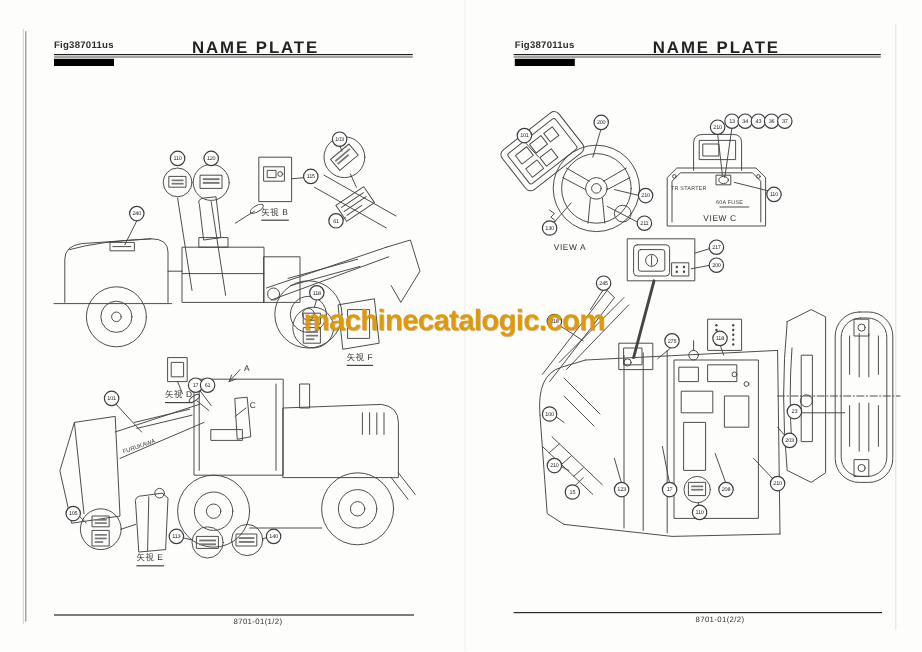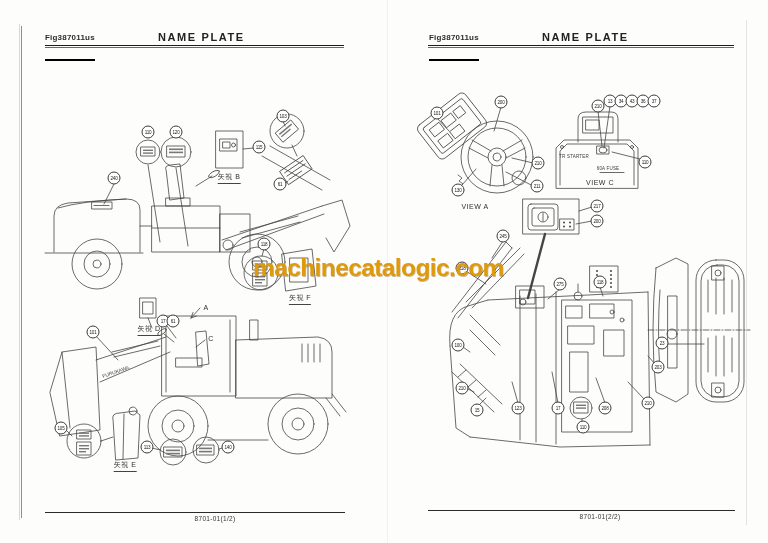--- a/index.html
+++ b/index.html
@@ -3,25 +3,25 @@
 <meta charset="utf-8">
 <style>
   html,body { margin:0; padding:0; background:#ffffff; }
   #canvas {
     position:relative; width:768px; height:543px; overflow:hidden;
     background:#fdfdfc; font-family:"Liberation Sans", sans-serif; color:#222;
   }
   .vline { position:absolute; width:1px; }
   .hdr-fig {
     position:absolute; font-size:8px; font-weight:bold; color:#2c2c2c;
-    border-bottom:2px solid #000000; padding-bottom:17px; letter-spacing:0.2px;
+    border-bottom:6px solid #000000; padding-bottom:7px; letter-spacing:0.2px;
   }
   .hdr-title {
-    position:absolute; font-size:11px; font-weight:bold; color:#222;
-    letter-spacing:1.6px; text-align:left; width:110px;
+    position:absolute; font-size:14px; font-weight:bold; color:#222;
+    letter-spacing:1.6px; text-align:center; width:110px;
   }
   .hdr-rule {
     position:absolute; height:1px; border-top:1.7px solid #1d1d1d; border-bottom:1px solid #6a6a6a;
   }
   .foot-rule { position:absolute; border-top:1.3px solid #2a2a2a; height:0; }
   .foot-text { position:absolute; font-size:6.5px; color:#333; text-align:center; letter-spacing:0.3px; }
   #artsvg { position:absolute; left:0; top:0; z-index:1; }
   #marks { position:absolute; left:0; top:0; width:768px; height:543px; z-index:2; pointer-events:none; }
   .callout {
     position:absolute; width:11px; height:11px; border:1px solid #3c3c3c; border-radius:50%;

